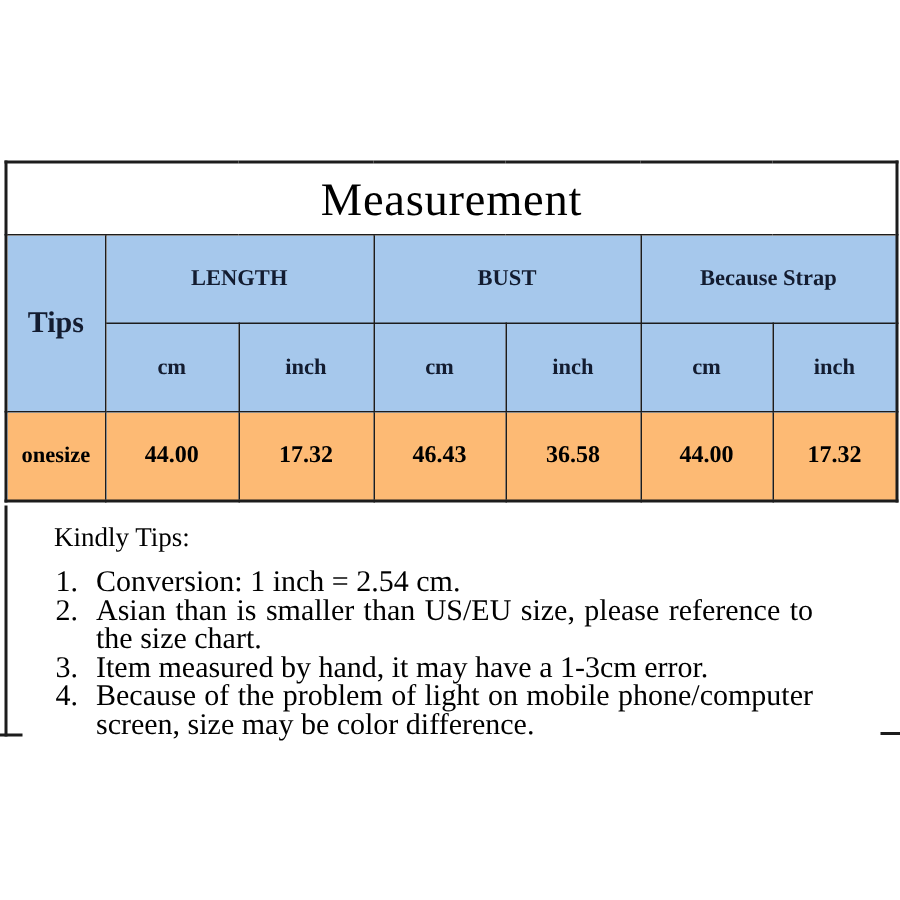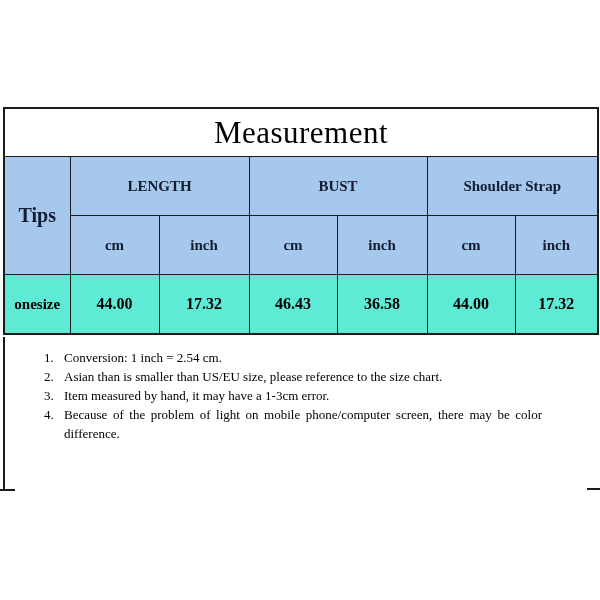--- a/index.html
+++ b/index.html
@@ -46,21 +46,21 @@
     background: var(--header-bg, #a6c8ec);
     font-weight: bold;
     color: var(--header-text, #131c30);
     font-size: 15px;
   }
   .size-cell {
     font-size: 20px !important;
   }
   .data-row td {
     height: 58px;
-    background: #5eead4;
+    background: #fdba74;
     font-weight: bold;
     color: var(--body-text, #000000);
     font-size: 16px;
   }
   .data-row td.row-label {
     font-size: 15px;
   }
 
   
   .tips-left-border {
@@ -87,21 +87,21 @@
     width: 506px;
     color: var(--body-text, #000000);
   }
   .tips-heading {
     font-size: 18px;
     margin: 0 0 10px 0;
   }
   .tips-list {
     margin: 0;
     padding-left: 21px;
-    font-size: 13px;
+    font-size: 20px;
     line-height: 19px;
   }
   .tips-list li {
     padding-left: 7px;
     text-align: justify;
   }
 </style>
 </head>
 <body>
 
@@ -118,21 +118,21 @@
       <col style="width:83px">
     </colgroup>
     <tbody>
       <tr>
         <td colspan="7" class="title-cell">Measurement</td>
       </tr>
       <tr class="head-row">
         <td rowspan="2" class="size-cell">Tips</td>
         <td colspan="2">LENGTH</td>
         <td colspan="2">BUST</td>
-        <td colspan="2">Shoulder Strap</td>
+        <td colspan="2">Because Strap</td>
       </tr>
       <tr class="unit-row">
         <td>cm</td>
         <td>inch</td>
         <td>cm</td>
         <td>inch</td>
         <td>cm</td>
         <td>inch</td>
       </tr>
       <tr class="data-row">
@@ -145,21 +145,22 @@
         <td>17.32</td>
       </tr>
     </tbody>
   </table>
 
   <div class="tips-left-border"></div>
   <div class="tick tick-bl"></div>
   <div class="tick tick-br"></div>
 
   <div class="tips-content">
+    <div class="tips-heading">Kindly Tips:</div>
     <ol class="tips-list">
       <li>Conversion: 1 inch = 2.54 cm.</li>
       <li>Asian than is smaller than US/EU size, please reference to the size chart.</li>
       <li>Item measured by hand, it may have a 1-3cm error.</li>
-      <li>Because of the problem of light on mobile phone/computer screen, there may be color difference.</li>
+      <li>Because of the problem of light on mobile phone/computer screen, size may be color difference.</li>
     </ol>
   </div>
 
 </div>
 
 </body></html>

